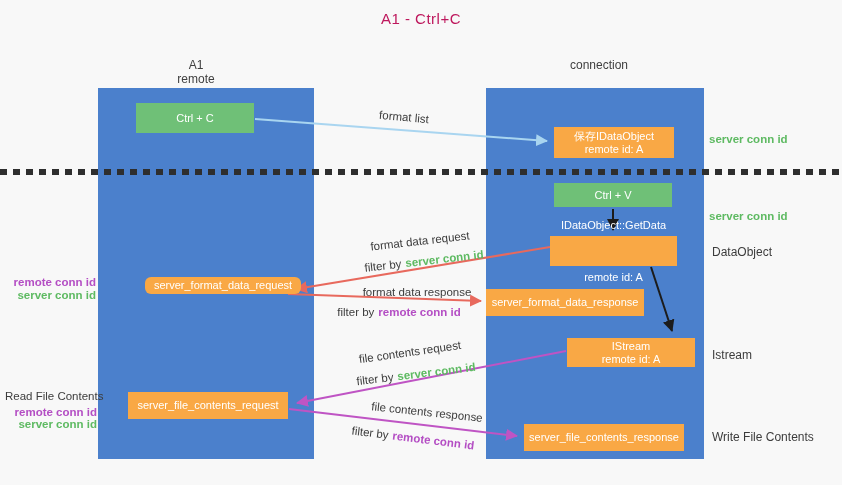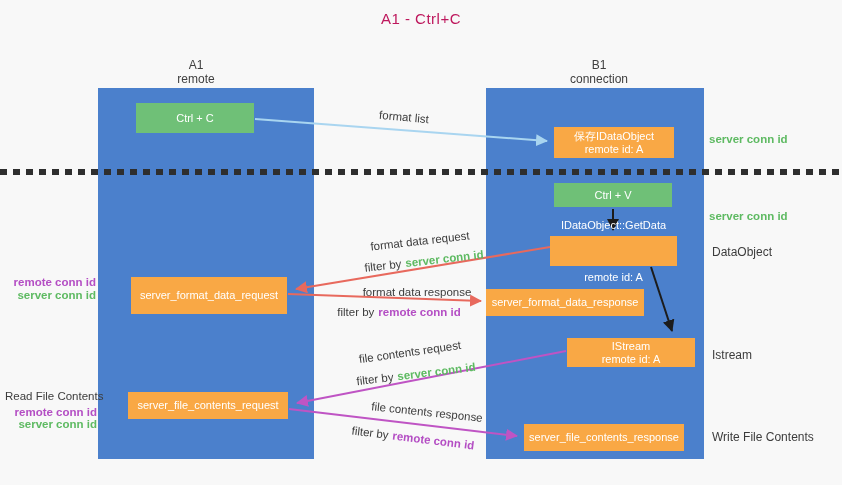--- a/index.html
+++ b/index.html
@@ -44,21 +44,20 @@
 
   <div class="title">
     <div>A1 - Ctrl+C</div>
   </div>
 
   <div class="col-header hdr-left">
     <div>A1</div>
     <div>remote</div>
   </div>
   <div class="col-header hdr-right">
-    <div>B1</div>
     <div>connection</div>
   </div>
 
   <div class="col col-left"></div>
   <div class="col col-right"></div>
 
   <div class="dotted"></div>
 
   <svg class="arrows">
     <defs>
@@ -91,21 +90,21 @@
     <div>保存IDataObject</div>
     <div>remote id: A</div>
   </div>
   <div class="node green" style="left:554px;top:183px;width:118px;height:24px;">
     <div>Ctrl + V</div>
   </div>
   <div class="node orange" style="left:550px;top:236px;width:127px;height:30px;gap:39px;">
     <div>IDataObject::GetData</div>
     <div>remote id: A</div>
   </div>
-  <div class="node orange" style="left:131px;top:277px;width:156px;height:37px;">
+  <div class="node orange" style="left:145px;top:277px;width:156px;height:17px;border-radius:6px;">
     <div>server_format_data_request</div>
   </div>
   <div class="node orange" style="left:486px;top:289px;width:158px;height:27px;">
     <div>server_format_data_response</div>
   </div>
   <div class="node orange" style="left:567px;top:338px;width:128px;height:29px;">
     <div>IStream</div>
     <div>remote id: A</div>
   </div>
   <div class="node orange" style="left:128px;top:392px;width:160px;height:27px;">

